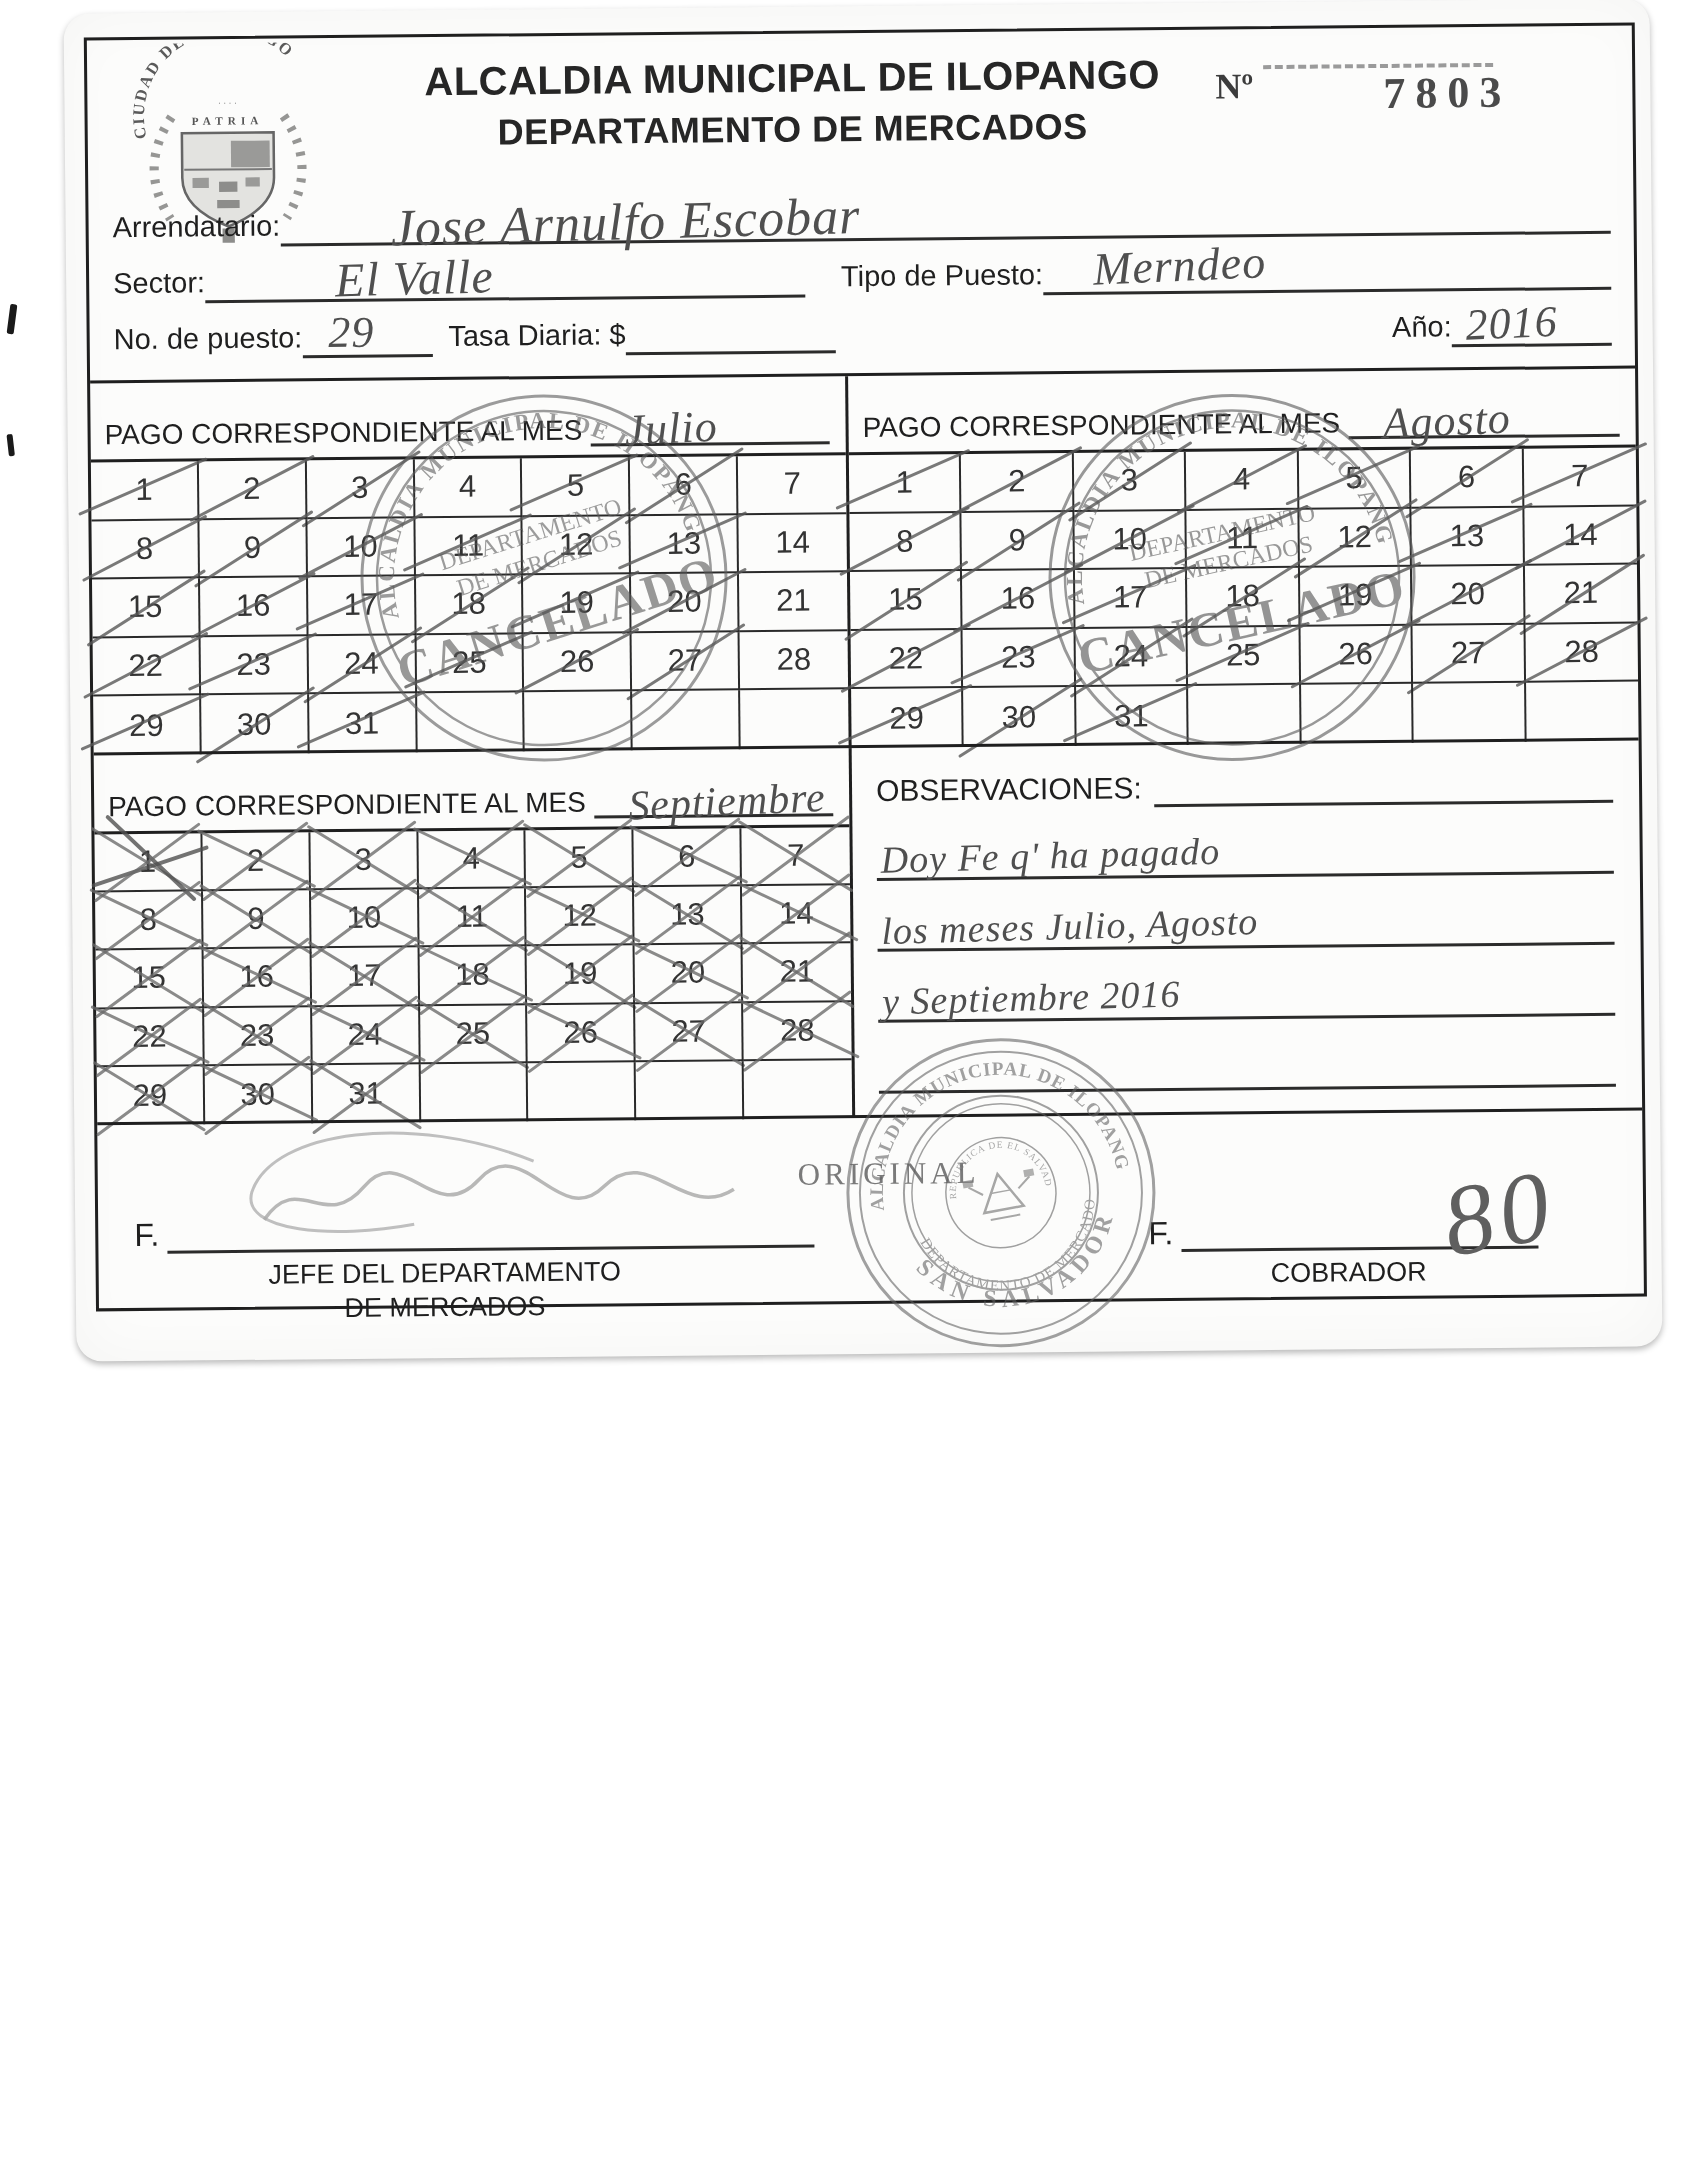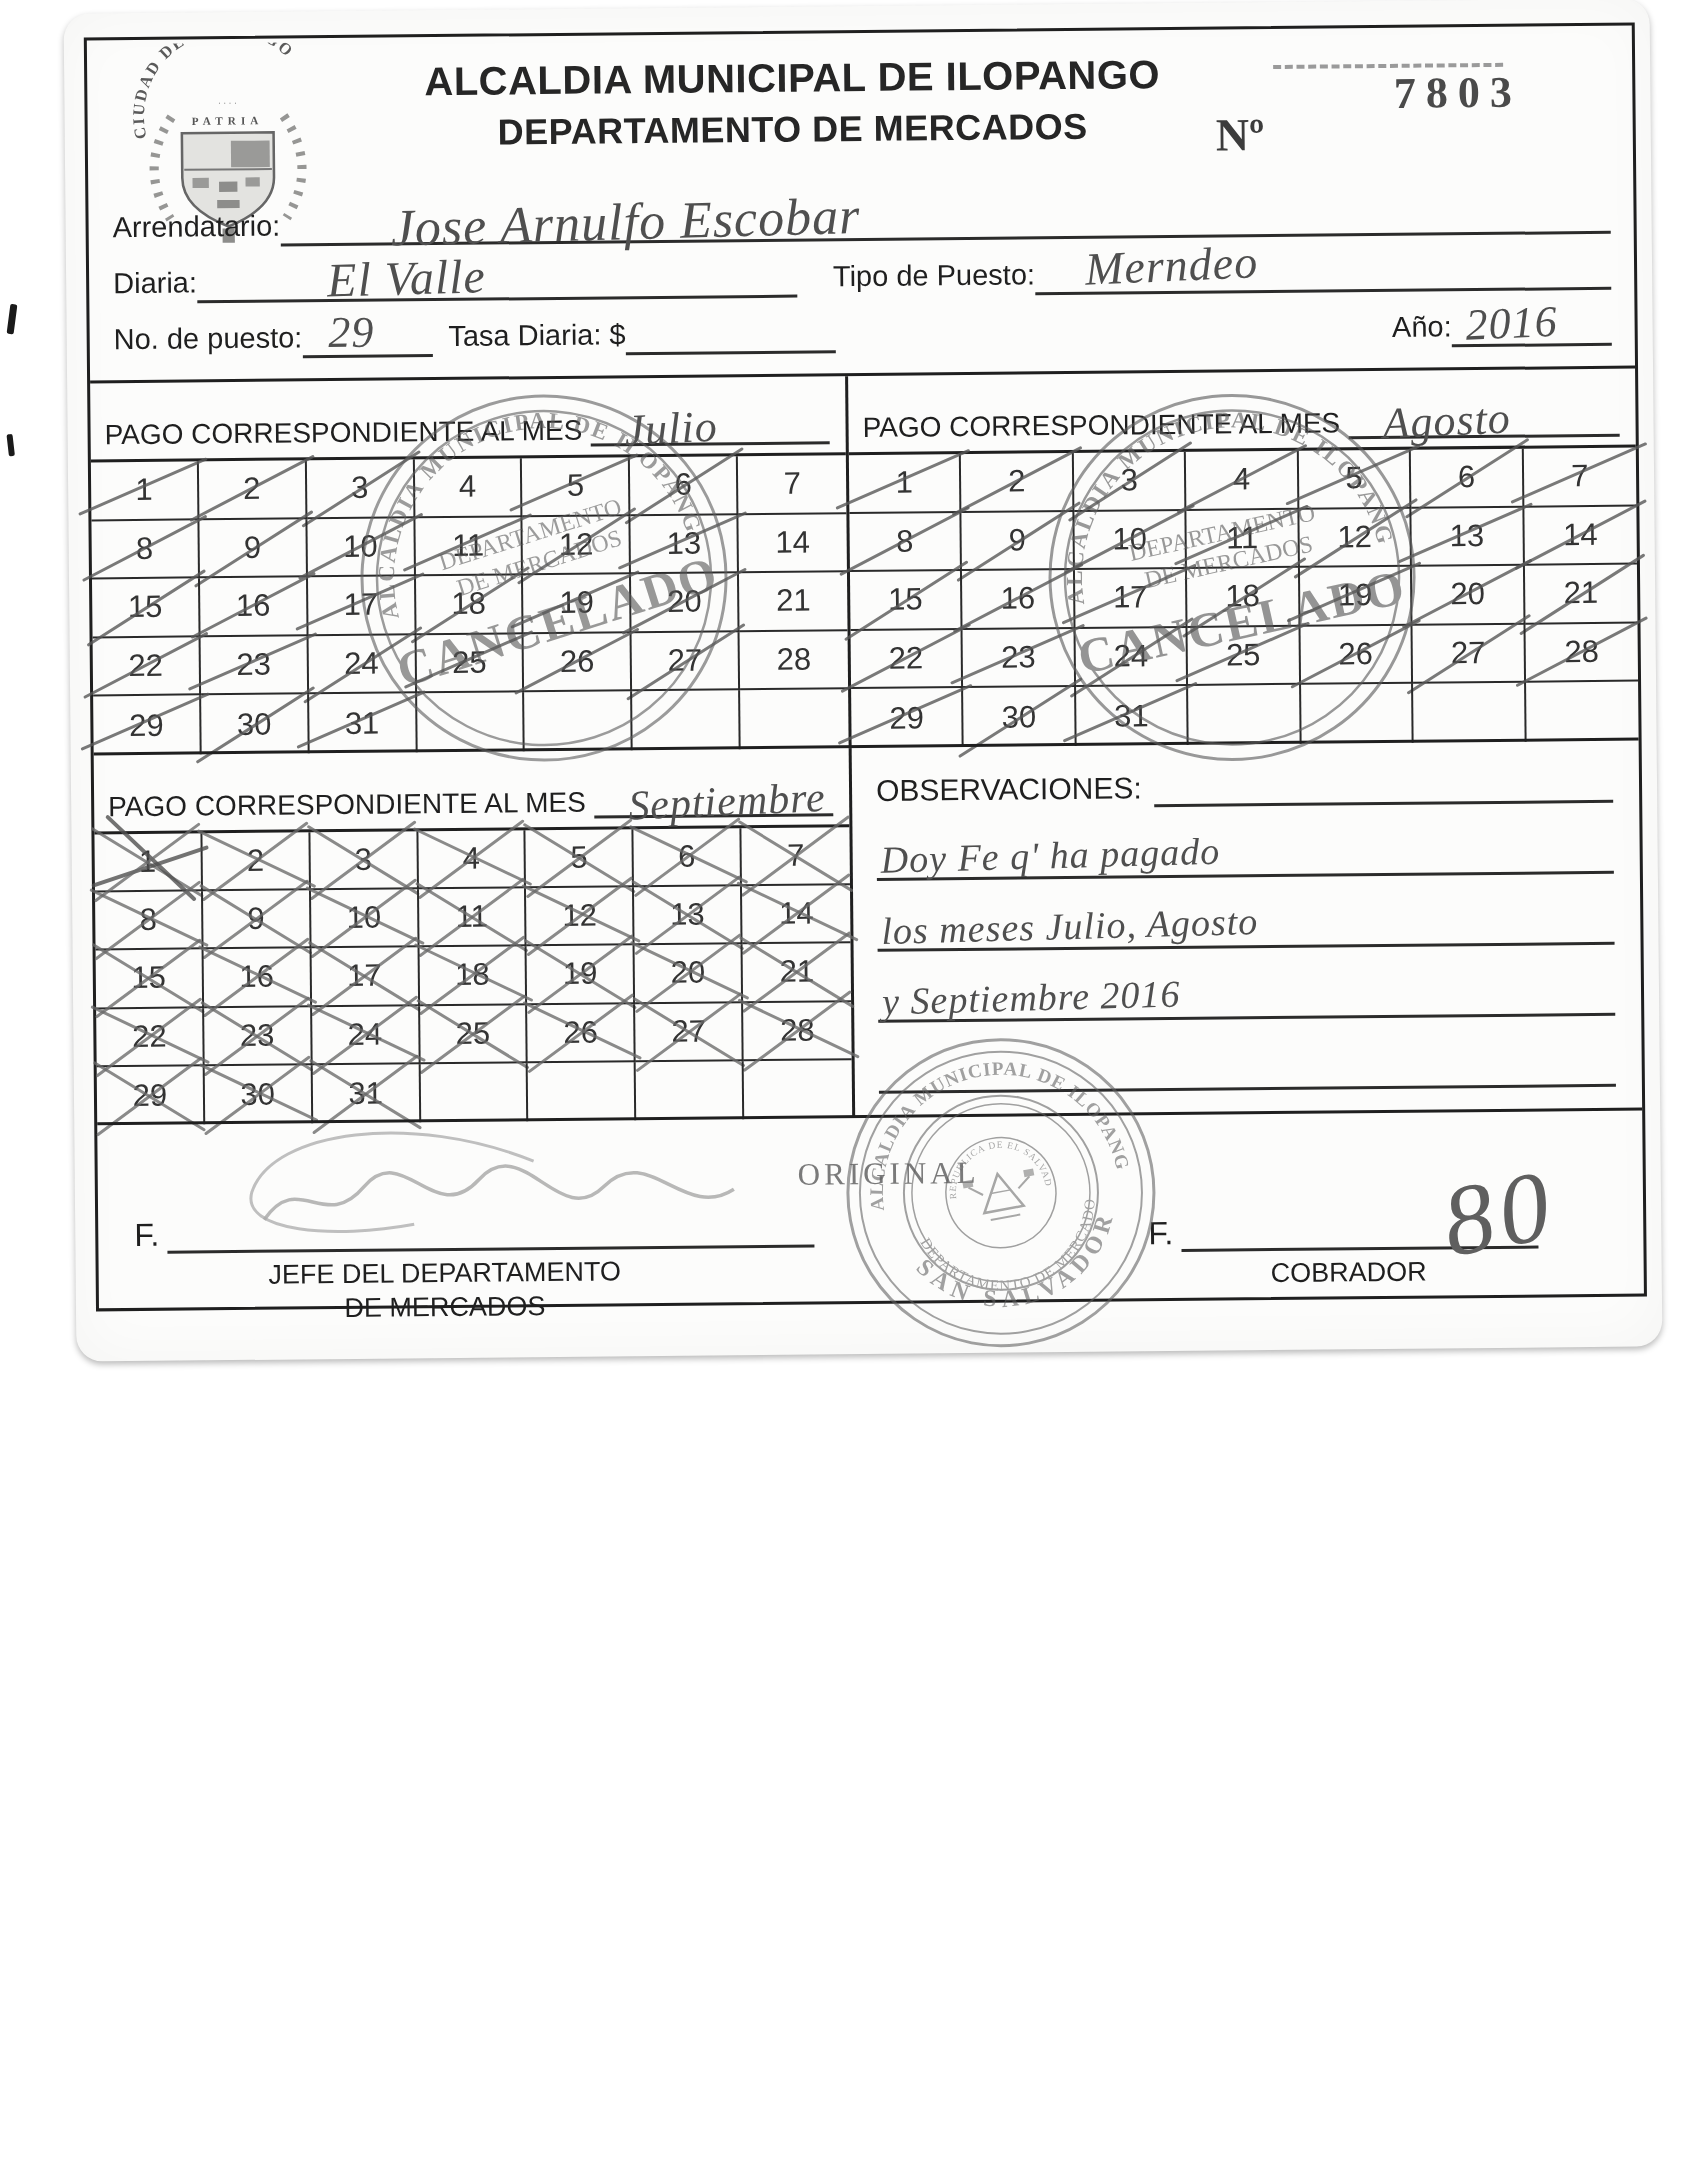--- a/index.html
+++ b/index.html
@@ -22,21 +22,21 @@
     position:absolute;left:20px;top:24px;width:1545px;height:1268px;
     border:3px solid #1f1f1f;
   }
   
   .header{position:absolute;left:0;top:0;width:100%;height:150px;}
   .seal-topleft{position:absolute;left:22px;top:4px;width:236px;height:214px;}
   .titles{position:absolute;left:300px;top:22px;width:810px;text-align:center;}
   .title1{font-size:40px;font-weight:bold;color:#262626;letter-spacing:.5px;white-space:nowrap;}
   .title2{font-size:36px;font-weight:bold;color:#262626;margin-top:8px;letter-spacing:.5px;}
   .numero{position:absolute;left:1128px;top:36px;display:flex;align-items:flex-start;}
-  .numero .no{font-family:"Liberation Serif",serif;font-weight:bold;font-size:46px;color:#3c3c3c;margin-top:43px;}
+  .numero .no{font-family:"Liberation Serif",serif;font-weight:bold;font-size:36px;color:#3c3c3c;}
   .numvalue{
     font-family:"Liberation Serif",serif;font-weight:bold;font-size:44px;color:#4a4a4a;
     letter-spacing:10px;margin-left:130px;position:relative;top:4px;
   }
   .numvalue::before{
     content:"";position:absolute;left:-120px;top:-4px;width:230px;
     border-top:4px dashed #9a9a9a;
   }
   
   .hw{
@@ -160,21 +160,21 @@
     </div>
 
     <div class="fields">
       <div class="frow">
         <span class="flabel">Arrendatario:</span>
         <span class="fline grow">
           <span class="hw hw-arrendatario">Jose Arnulfo Escobar</span>
         </span>
       </div>
       <div class="frow">
-        <span class="flabel">Diaria:</span>
+        <span class="flabel">Sector:</span>
         <span class="fline" style="width:600px;">
           <span class="hw hw-sector">El Valle</span>
         </span>
         <span class="flabel" style="margin-left:36px;">Tipo de Puesto:</span>
         <span class="fline grow">
           <span class="hw hw-tipo">Merndeo</span>
         </span>
       </div>
       <div class="frow">
         <span class="flabel">No. de puesto:</span>

